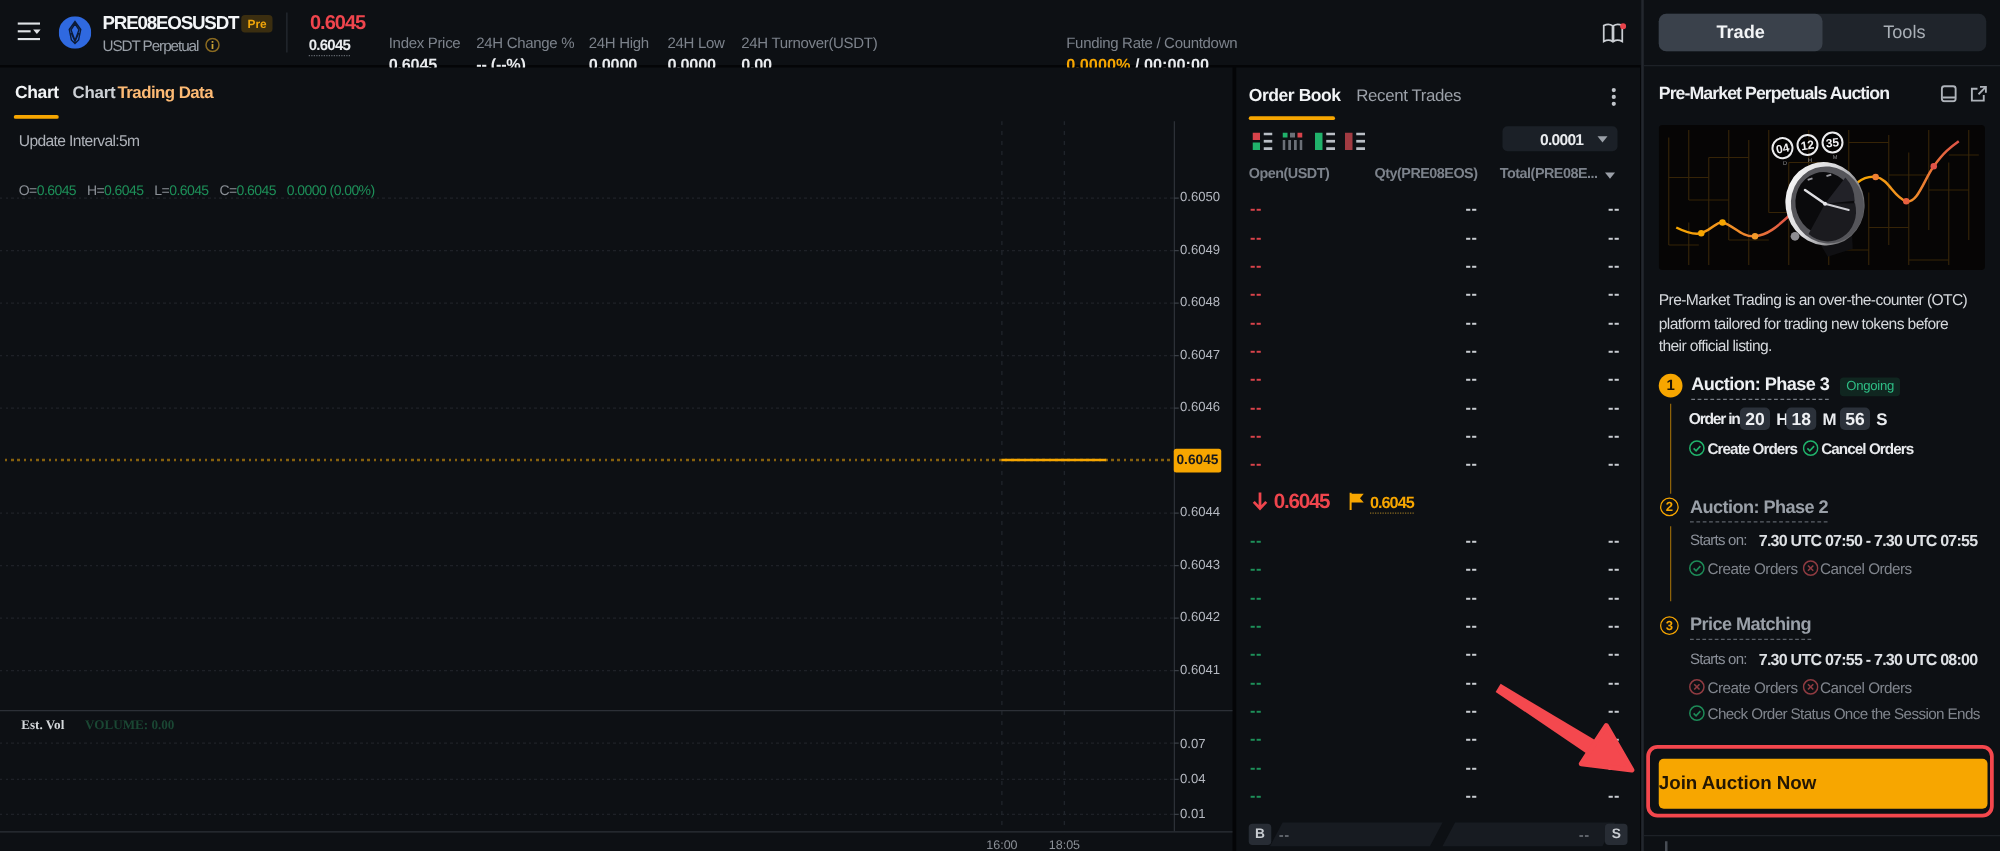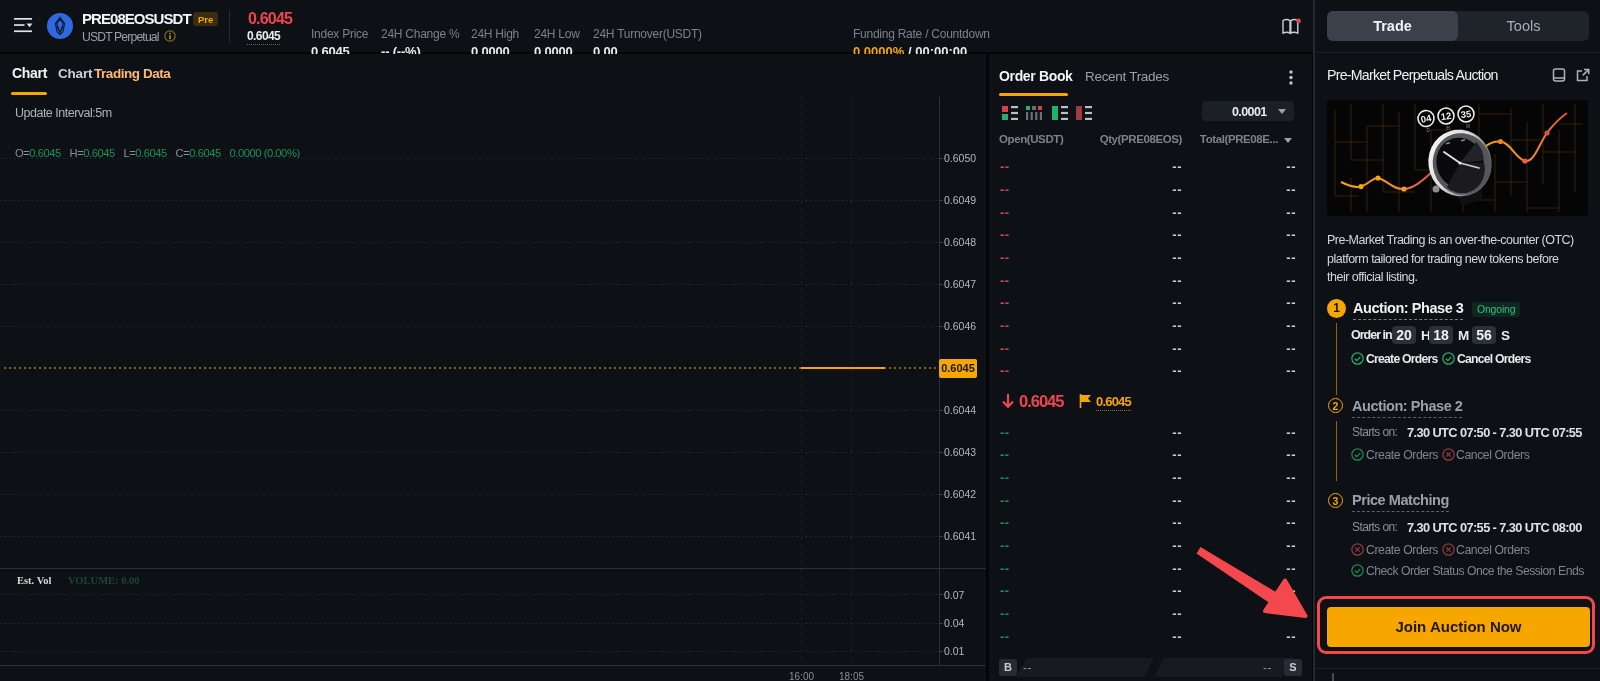--- a/index.html
+++ b/index.html
@@ -277,21 +277,21 @@
     <div style="position:absolute;right:0;top:1px;width:18px;height:17px;background:#272c34;border-radius:3px;color:#c9cdd2;font-size:11px;font-weight:bold;text-align:center;line-height:17px">S</div>
   </div>
 </div>
 
 <div id="rightpanel">
 
   <div style="position:absolute;left:12px;top:11px;width:262px;height:30px;background:#1f242b;border-radius:6px"></div>
   <div style="position:absolute;left:12px;top:11px;width:131px;height:30px;background:#3a414b;border-radius:6px;text-align:center;line-height:30px;font-size:14.5px;font-weight:bold;color:#f2f4f6">Trade</div>
   <div style="position:absolute;left:143px;top:11px;width:131px;height:30px;text-align:center;line-height:30px;font-size:14.5px;color:#aab0b7">Tools</div>
   <div style="position:absolute;left:0;top:52px;width:287px;height:1px;background:#1d2127"></div>
-  <div style="position:absolute;left:12px;top:67px;font-size:14.2px;letter-spacing:-0.75px;font-weight:normal;color:#eef0f3">Pre-Market Perpetuals Auction</div>
+  <div style="position:absolute;left:12px;top:67px;font-size:14.2px;letter-spacing:-0.75px;font-weight:bold;color:#eef0f3">Pre-Market Perpetuals Auction</div>
   <svg style="position:absolute;left:237px;top:68px" width="14" height="14" viewBox="0 0 14 14">
     <rect x="1.5" y="1" width="11" height="12" rx="2" fill="none" stroke="#aeb3ba" stroke-width="1.5"></rect>
     <line x1="2" y1="10" x2="12" y2="10" stroke="#aeb3ba" stroke-width="1.5"></line>
   </svg>
   <svg style="position:absolute;left:261px;top:68px" width="14" height="14" viewBox="0 0 14 14">
     <path d="M11 8 L11 12.5 L1.5 12.5 L1.5 3 L6 3" fill="none" stroke="#aeb3ba" stroke-width="1.5"></path>
     <path d="M8 1.5 L12.7 1.5 L12.7 6.2" fill="none" stroke="#aeb3ba" stroke-width="1.5"></path>
     <line x1="12.3" y1="1.9" x2="6.8" y2="7.4" stroke="#aeb3ba" stroke-width="1.5"></line>
   </svg>
   <svg style="position:absolute;left:12px;top:100px" width="261" height="116" viewBox="0 0 261 116">
@@ -405,21 +405,21 @@
       <path d="M4.7 4.7 L9.3 9.3 M9.3 4.7 L4.7 9.3" fill="none" stroke="#8f3b41" stroke-width="1.4"></path>
     </svg>
   <div class="ckrow" style="left:141px;top:542.5px;color:#80858d;font-size:12.2px;letter-spacing:-0.4px">Cancel Orders</div>
   <svg style="position:absolute;left:36px;top:564px" width="13" height="13" viewBox="0 0 14 14">
       <circle cx="7" cy="7" r="6.1" fill="none" stroke="#1d8a57" stroke-width="1.3"></circle>
       <path d="M4.2 7.2 L6.3 9.3 L10 5.3" fill="none" stroke="#1d8a57" stroke-width="1.4"></path>
     </svg>
   <div class="ckrow" style="left:51px;top:564px;color:#80858d;font-size:12.2px;letter-spacing:-0.5px">Check Order Status Once the Session Ends</div>
 
   <div style="position:absolute;left:2px;top:596px;width:278px;height:58px;border:3.5px solid #f4474d;border-radius:9px"></div>
-  <div style="position:absolute;left:12px;top:606.5px;width:263px;height:40px;background:#f7a600;border-radius:4px;text-align:center;line-height:40px;font-size:15px;font-weight:bold;color:#231604">Join Auction Now</div>
+  <div style="position:absolute;left:12px;top:606.5px;width:263px;height:40px;background:#f7a600;border-radius:4px;line-height:40px;font-size:15px;font-weight:bold;color:#231604">Join Auction Now</div>
   <div style="position:absolute;left:0;top:668px;width:287px;height:1px;background:#1d2127"></div>
   <div style="position:absolute;left:17px;top:673px;width:1.5px;height:8px;background:#474c54"></div>
 </div>
 
 <svg style="position:absolute;left:1150px;top:535px;z-index:50" width="170" height="95" viewBox="0 0 170 95">
   <polygon points="46.5,18.5 50.5,12 131,60 121,69" fill="#f4484e"></polygon>
   <polygon points="135,45.5 155.5,81 115,76 " fill="#f4484e" stroke="#f4484e" stroke-width="4" stroke-linejoin="round"></polygon>
 </svg>
 
 </body></html>

